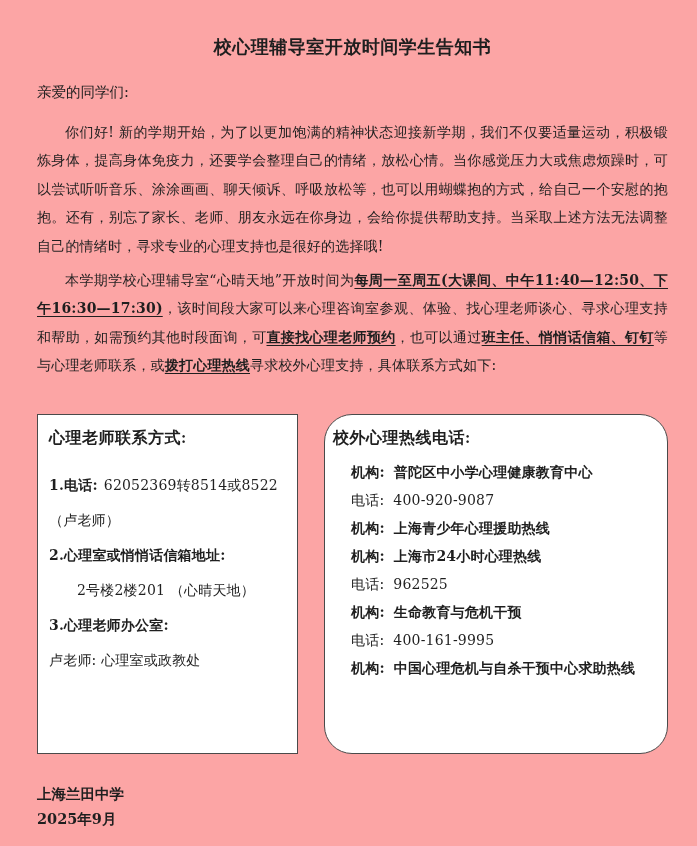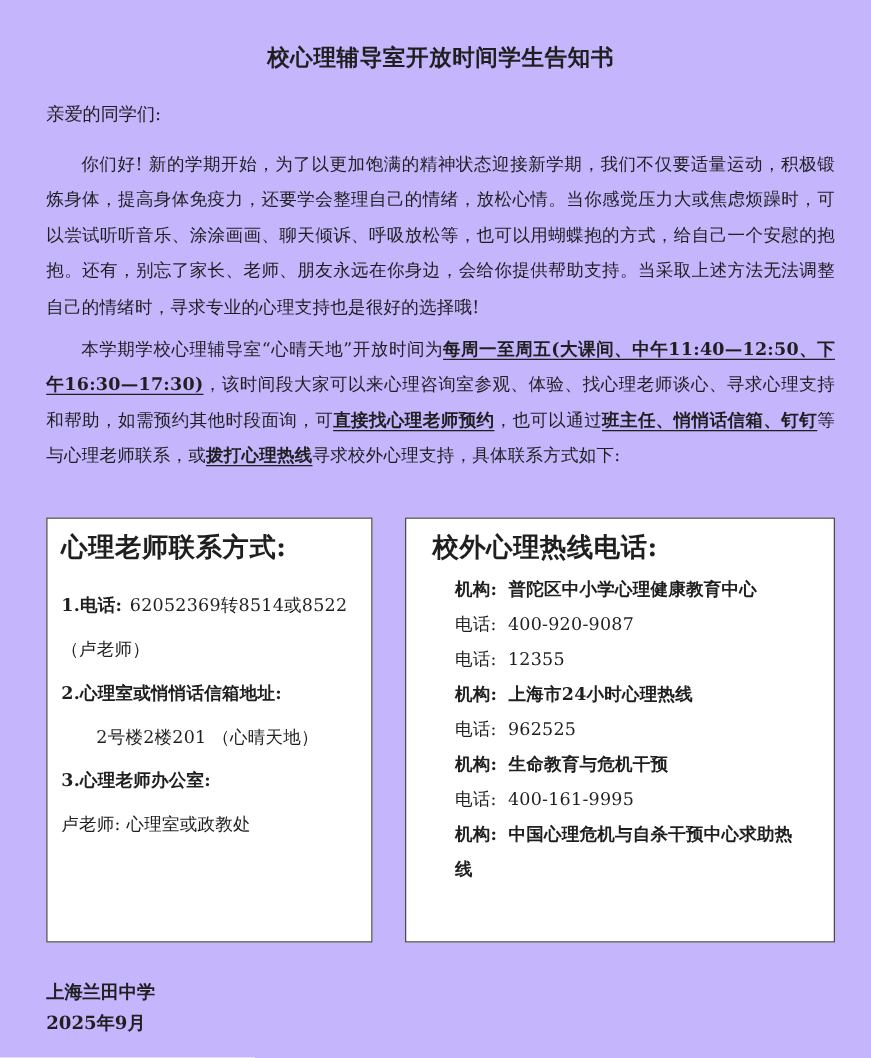--- a/index.html
+++ b/index.html
@@ -1,20 +1,20 @@
 <!DOCTYPE html>
 <html lang="zh"><head>
 <meta charset="utf-8">
 <style>
   html, body { margin: 0; padding: 0; background: #ffffff; }
   .page {
     width: 697px; height: 846px;
     box-sizing: border-box;
     padding: 34px 29px 0 37px;
-    background: #c4b5fd;
+    background: #fca5a5;
     color: #1f1f1f;
     font-family: "DejaVu Serif", "Liberation Serif", serif;
     overflow: hidden;
   }
   .doc-title {
     font-size: 18px; font-weight: bold; text-align: center;
     margin: 0; line-height: 26px; letter-spacing: 0.5px;
   }
   .salutation {
     font-size: 14.5px; margin: 22px 0 16px 0; line-height: 20px;
@@ -24,22 +24,22 @@
     text-indent: 2em; margin: 6px 0 0 0; letter-spacing: 0.2px;
   }
   .bu { font-weight: bold; text-decoration: underline; text-underline-offset: 3px; }
 
   .boxes { display: flex; gap: 26px; margin-top: 34px; }
   .box {
     border: 1px solid #4a4a4a; box-sizing: border-box; height: 340px;
     background: #ffffff;
   }
   .box-left  { width: 261px; padding: 9px 11px; }
-  .box-right { width: 344px; padding: 9px 21px; }
-  .box-title { font-size: 21px; font-weight: bold; line-height: 28px; letter-spacing: 0.5px; }
+  .box-right { width: 344px; padding: 9px 8px; border-radius: 28px; }
+  .box-title { font-size: 16px; font-weight: bold; line-height: 28px; letter-spacing: 0.5px; font-family: Liberation Serif, serif; }
 
   .teacher-items { margin-top: 16px; }
   .t-item { font-size: 14px; line-height: 35px; margin: 0; letter-spacing: 0.2px; }
   .t-item .lbl { font-weight: bold; margin-right: 6px; }
   .t-sub { text-indent: 2em; }
 
   .hotlines { margin-top: 6px; padding-left: 18px; }
   .h-row { font-size: 14px; line-height: 28px; margin: 0; letter-spacing: 0.2px; }
   .h-row .lbl { margin-right: 9px; }
   .h-org, .h-org .lbl { font-weight: bold; }
@@ -75,21 +75,21 @@
       </div>
     </div>
 
     <div class="box box-right">
       <div class="box-title">校外心理热线电话:</div>
       <div class="hotlines">
 
         <p class="h-row h-org"><span class="lbl">机构:</span><span>普陀区中小学心理健康教育中心</span></p>
         <p class="h-row h-tel"><span class="lbl">电话:</span><span>400-920-9087</span></p>
 
-        <p class="h-row h-tel"><span class="lbl">电话:</span><span>12355</span></p>
+        <p class="h-row h-org"><span class="lbl">机构:</span><span>上海青少年心理援助热线</span></p>
 
         <p class="h-row h-org"><span class="lbl">机构:</span><span>上海市24小时心理热线</span></p>
         <p class="h-row h-tel"><span class="lbl">电话:</span><span>962525</span></p>
 
         <p class="h-row h-org"><span class="lbl">机构:</span><span>生命教育与危机干预</span></p>
         <p class="h-row h-tel"><span class="lbl">电话:</span><span>400-161-9995</span></p>
 
         <p class="h-row h-org"><span class="lbl">机构:</span><span>中国心理危机与自杀干预中心求助热线</span></p>
 
       </div>

